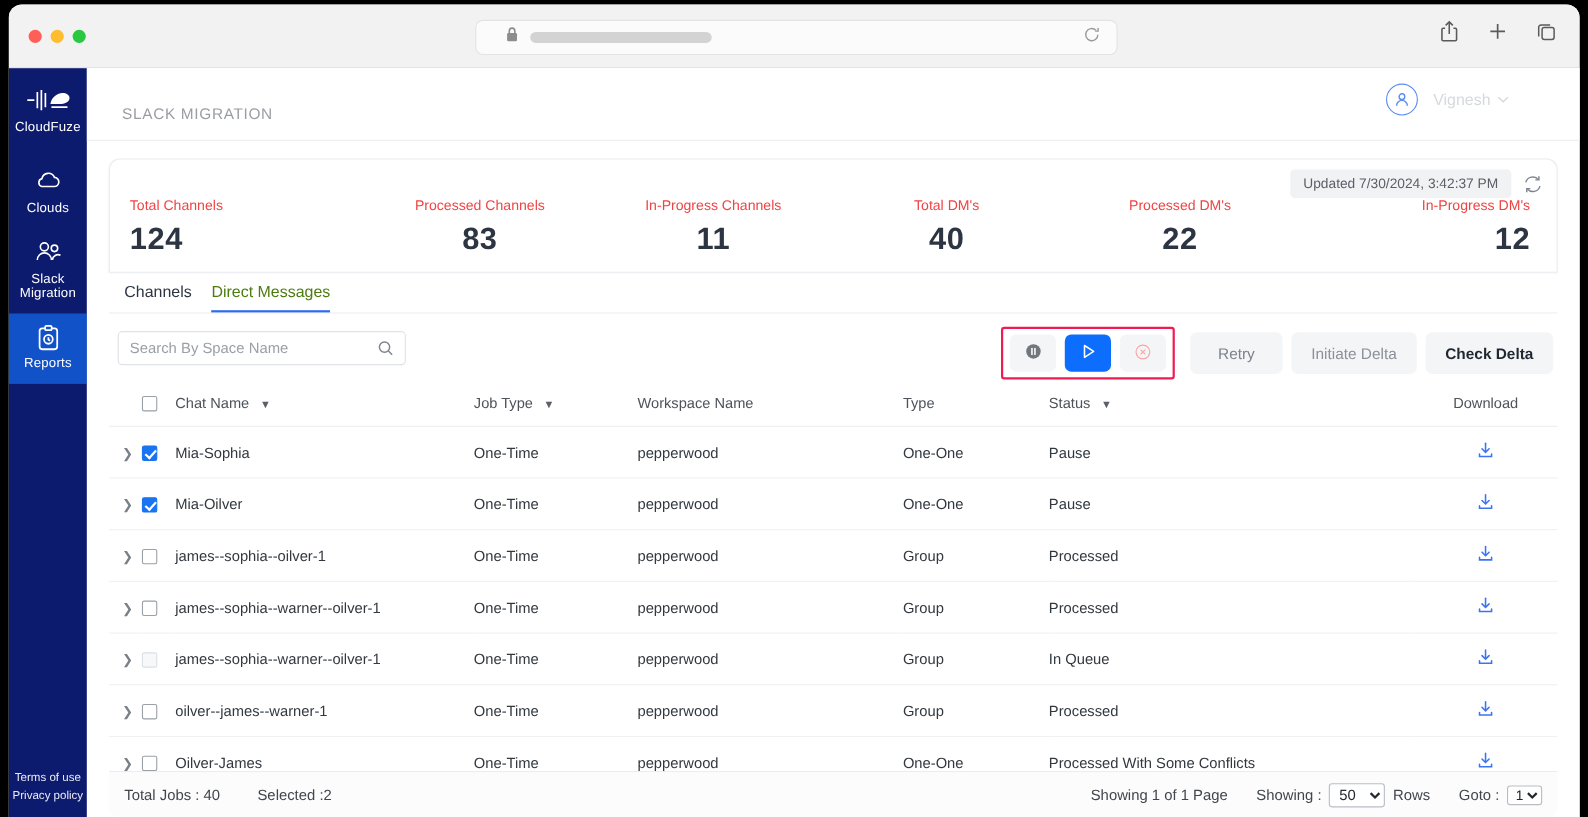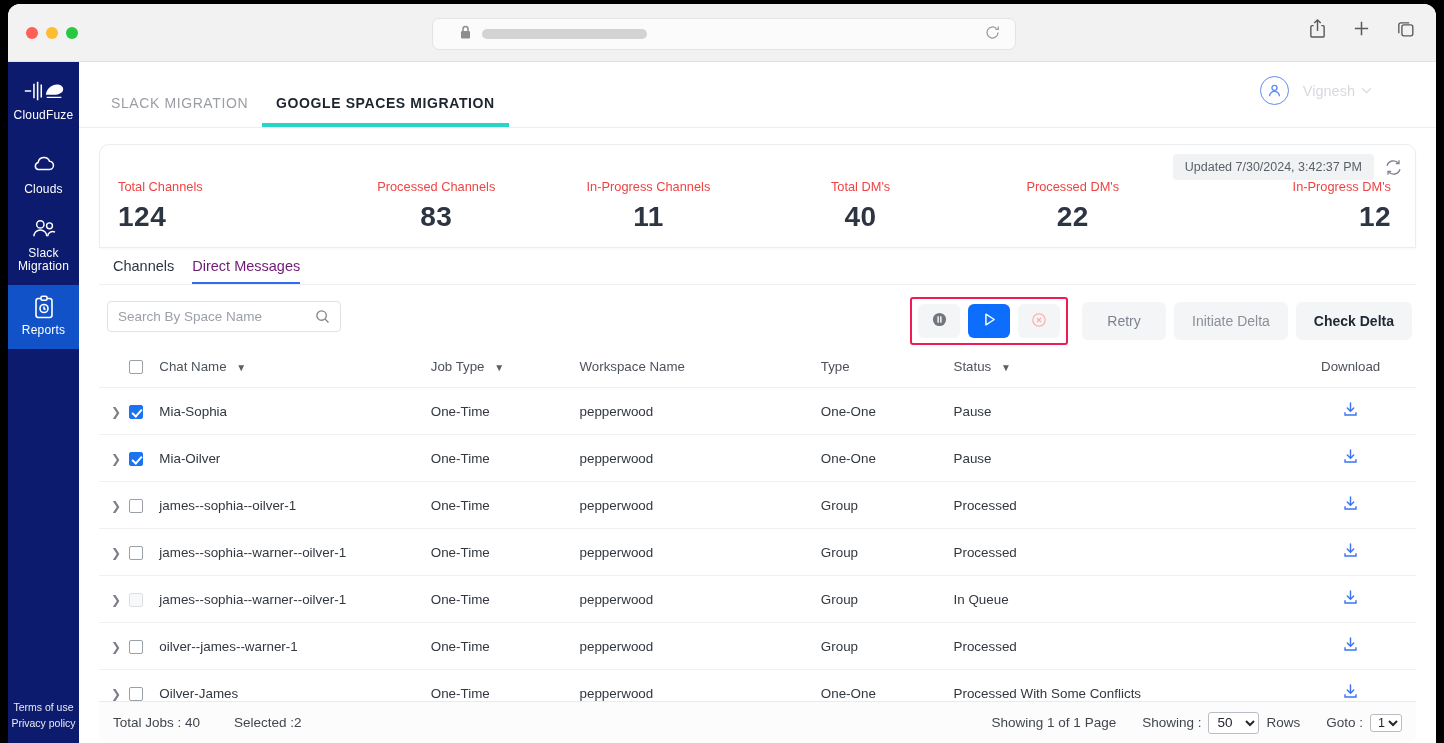--- a/index.html
+++ b/index.html
@@ -153,32 +153,32 @@
   
   .sheet { margin: 0 20px; position: relative; }
   .subtabs {
     display: flex; gap: 18px; padding: 10px 14px 0 14px;
     border-bottom: 1px solid #eceef1;
   }
   .subtab {
     font-size: 14.5px; color: #2d3542; padding-bottom: 10px;
     position: relative; cursor: pointer;
   }
-  .subtab.active { color: #701a75; }
+  .subtab.active { color: #4d7c0f; }
   .subtab.active::after {
     content: ''; position: absolute; left: 0; right: 0; bottom: 0;
     height: 2.5px; background: #2f6bf2;
   }
 
   .toolsrow {
     display: flex; align-items: center; height: 62px;
     padding: 0 4px 0 8px; position: relative;
   }
   .search-box {
-    width: 234px; height: 31px; border: 1px solid #dfe2e6;
+    width: 262px; height: 31px; border: 1px solid #dfe2e6;
     border-radius: 4px; display: flex; align-items: center;
     padding: 0 10px; background: #fff;
   }
   .search-box input {
     border: 0; outline: 0; flex: 1; font-size: 13.5px;
     color: #43484f; font-family: inherit; background: transparent;
   }
   .search-box input::placeholder { color: #9ba0a8; }
   .search-icon { color: #7d838c; display: flex; }
 
@@ -374,21 +374,20 @@
         <span>Terms of use</span>
         <span>Privacy policy</span>
       </div>
     </div>
 
     <div class="content">
 
       <div class="topbar">
         <div class="tabs-top">
           <div class="tab-top">SLACK MIGRATION</div>
-          <div class="tab-top active">GOOGLE SPACES MIGRATION</div>
         </div>
         <div class="user-area">
           <span class="avatar-circle">
             <svg width="17" height="17" viewBox="0 0 18 18" fill="none" stroke="#5b8df5" stroke-width="1.4">
               <circle cx="9" cy="6.2" r="2.7"></circle>
                 <path d="M3.8 15a5.2 5.2 0 0 1 10.4 0"></path>
             </svg>
           </span>
           <span class="user-name">
             <span>Vignesh</span>

